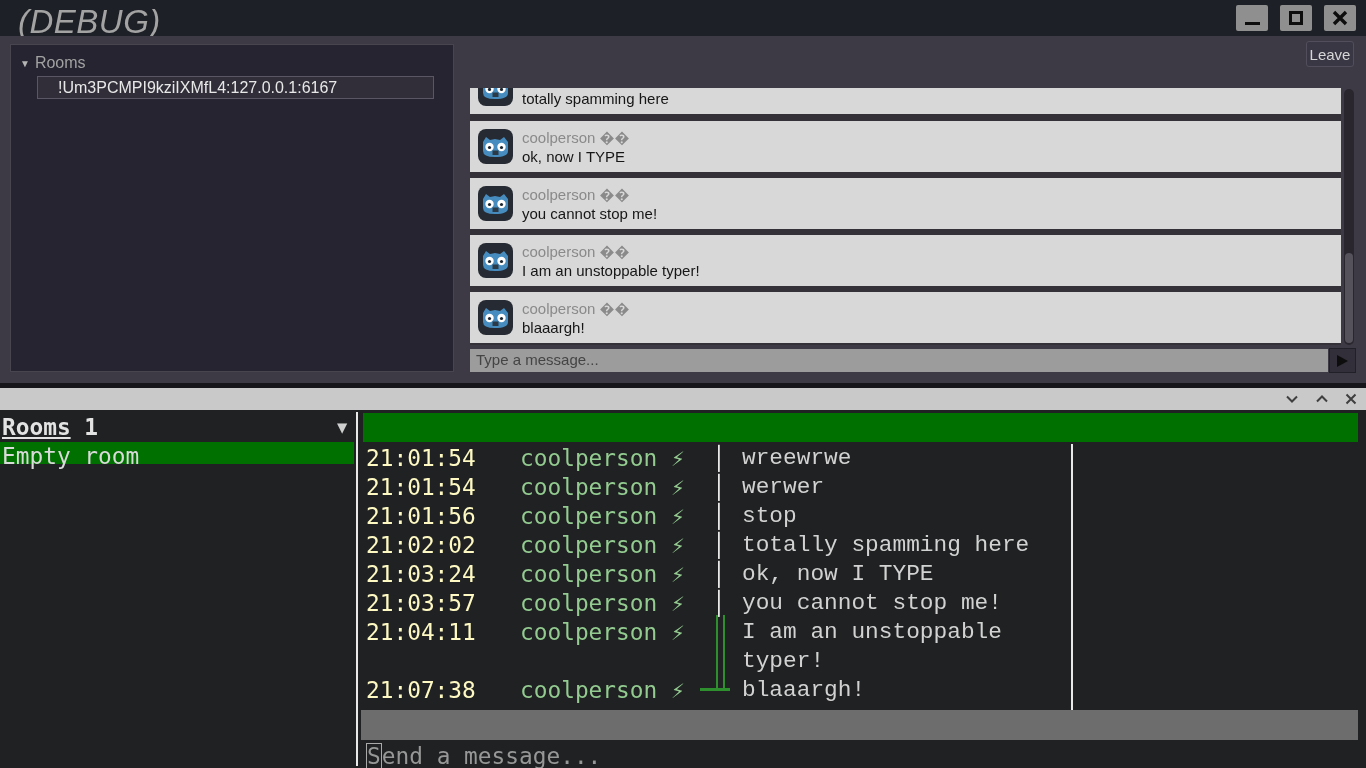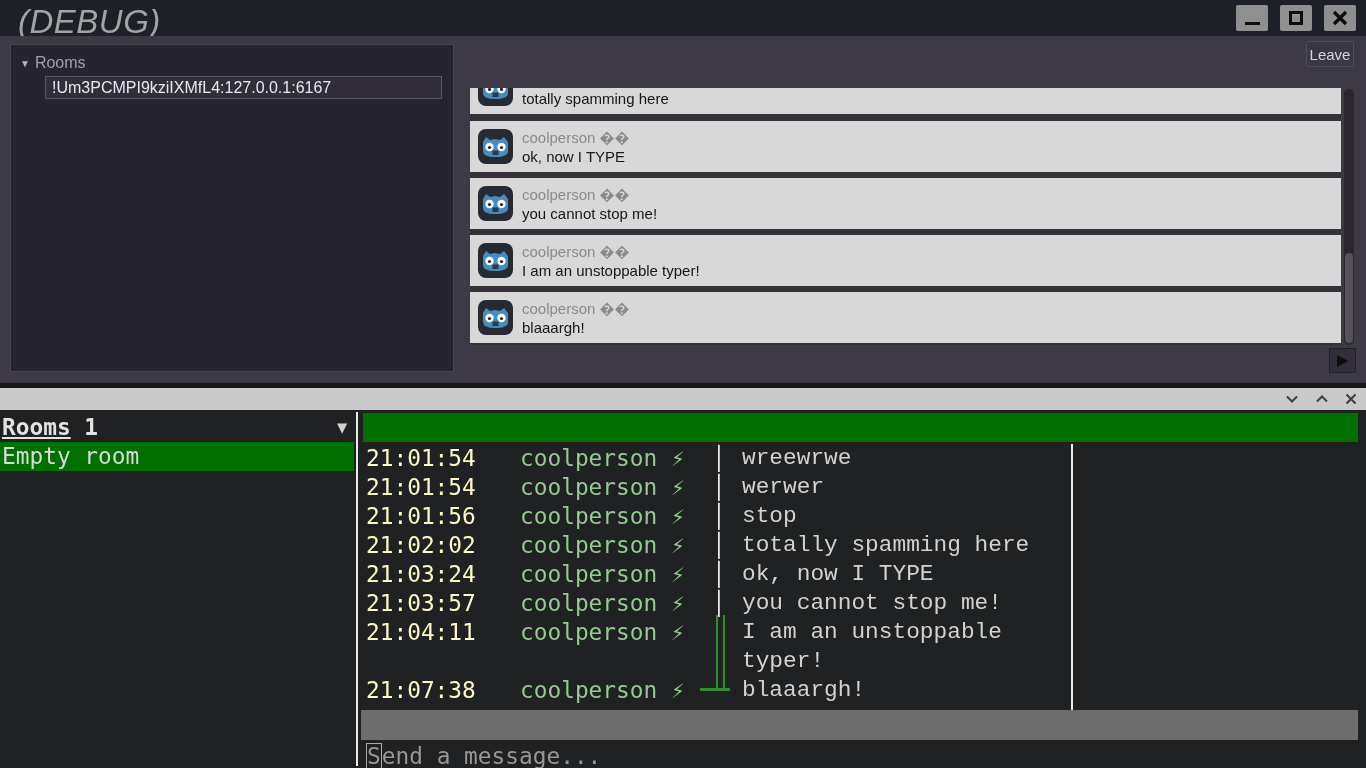--- a/index.html
+++ b/index.html
@@ -16,23 +16,23 @@
   .glyph-min { width:15px; height:3px; background:#0d0d0d; margin-top:10px; }
   .glyph-max { width:14px; height:14px; border:3px solid #0d0d0d; }
 
   .app-main { left:0; top:36px; width:1366px; height:347px; background:#3e3a45; }
 
   .rooms-panel { left:10px; top:8px; width:444px; height:328px; background:#262430;
                  border:1px solid #49454f; }
   .tree-header { left:9px; top:7px; height:22px; display:flex; align-items:center;
                  color:#a2a2a2; font-size:16px; }
   .tree-arrow { color:#b5b5b5; font-size:10px; margin-right:5px; }
-  .tree-item { left:34px; top:31px; width:397px; height:23px; background:#312e39;
+  .tree-item { left:26px; top:31px; width:397px; height:23px; background:#312e39;
                border:1px solid #5a5663; color:#e8e8e8; font-size:16px;
-               line-height:21px; padding-left:6px; white-space:nowrap; overflow:hidden; }
+               line-height:21px; padding-left:20px; white-space:nowrap; overflow:hidden; }
 
   .leave-btn { left:1306px; top:5px; width:48px; height:26px; background:#3a3745;
                border:1px solid #524e5c; border-radius:3px; color:#d6d6d6;
                font-size:15px; display:flex; align-items:center; justify-content:center; }
 
   .msg-viewport { left:470px; top:52px; width:871px; height:257px; background:#343139;
                   overflow:hidden; }
   .msg-card { position:absolute; left:0; width:871px; height:51px; background:#d8d8d8; }
   .avatar { position:absolute; left:8px; top:8px; width:35px; height:35px;
             border-radius:8px; background:#262b33; overflow:hidden; }
@@ -56,21 +56,21 @@
   
   .term-titlebar { left:0; top:388px; width:1366px; height:22px; background:#c9c9c9; }
   .term-tb-icon { position:absolute; top:3px; width:16px; height:16px; }
   .term-body { left:0; top:410px; width:1366px; height:358px; background:#1f2122;
                font-family:"DejaVu Sans Mono", monospace; font-size:22.8px; color:#d2d2d2; }
   .term-body span { white-space:pre; }
 
   .t-rooms-hdr { left:2px; top:3px; height:29px; line-height:29px; font-weight:bold; color:#e3e3e3; }
   .t-rooms-hdr .u { text-decoration:underline; }
   .t-rooms-arrow { left:337px; top:3px; height:29px; line-height:29px; font-size:17px; color:#cfcfcf; }
-  .t-room-sel { left:0; top:32px; width:354px; height:29px; line-height:29px;
+  .t-room-sel { left:0; top:32px; width:354px; height:22px; line-height:29px;
                 background:#007000; color:#dadada; padding-left:2px; }
 
   .t-vsep-left { left:356px; top:2px; width:2px; height:354px; background:#e9e9e9; }
   .t-green-hdr { left:363px; top:3px; width:995px; height:29px; background:#007000; }
   .t-vsep-right { left:1071px; top:34px; width:2px; height:266px; background:#e9e9e9; }
 
   .trow { position:absolute; left:0; width:1366px; height:29px; }
   .trow span { position:absolute; line-height:29px; }
   .tt   { left:366px; color:#fef9c3; }
   .ta   { left:520px; color:#93cb90; }
@@ -194,20 +194,21 @@
         </svg>
       </div>
       <div class="msg-author">coolperson ��</div>
       <div class="msg-text">blaaargh!</div>
     </div>
   </div>
 
   <div class="abs chat-scrollbar"></div>
   <div class="abs chat-thumb" style="left:1345px; top:217px;"></div>
 
+  <div class="abs chat-input">Type a message...</div>
   <div class="abs send-btn">
     <div class="send-tri"></div>
   </div>
 </div>
 
 <div class="abs divider-strip"></div>
 
 <div class="abs term-titlebar">
   <svg class="term-tb-icon" style="left:1284px" viewBox="0 0 16 16">
       <path d="M3 5.5 L8 10.5 L13 5.5" stroke="#3f3f3f" stroke-width="2" fill="none"></path>

